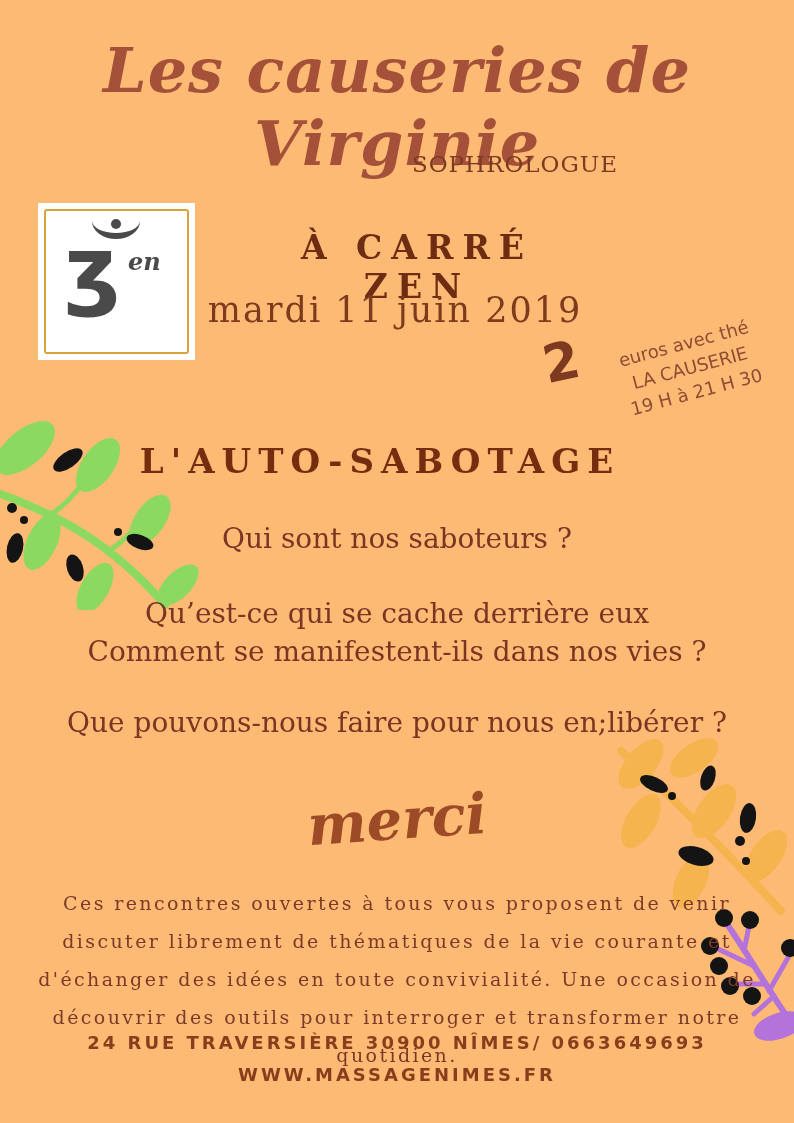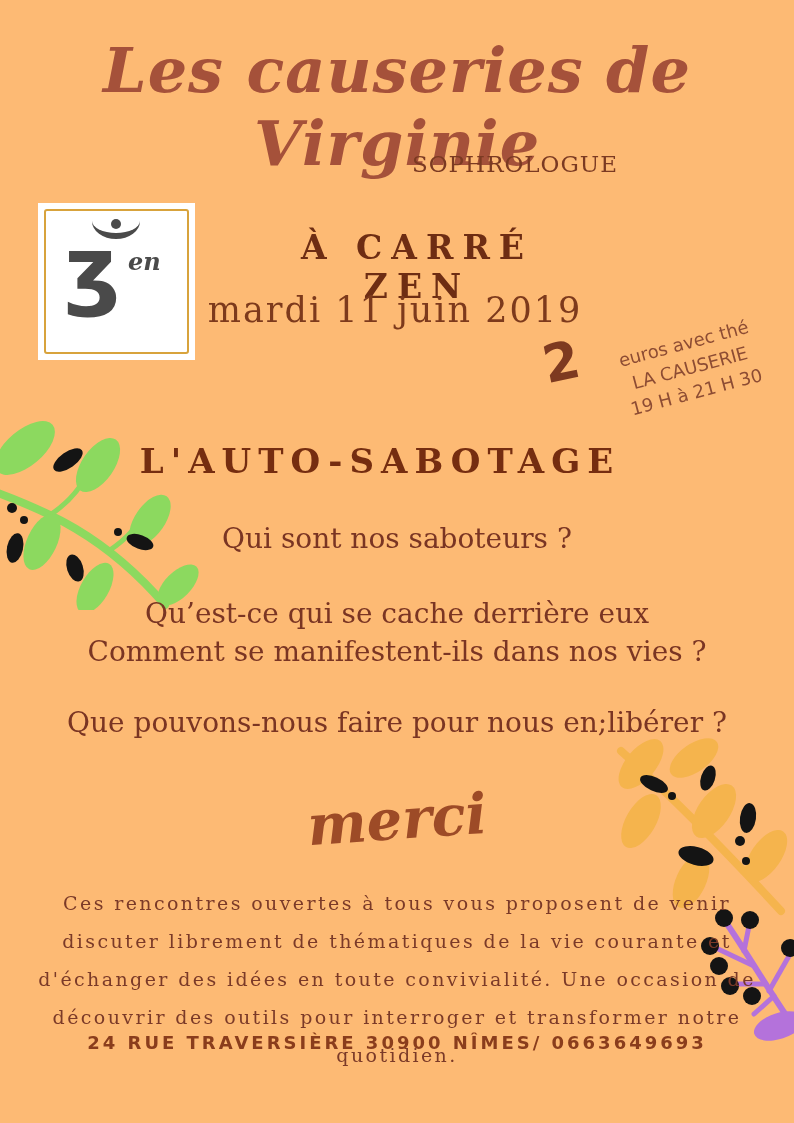--- a/index.html
+++ b/index.html
@@ -248,14 +248,15 @@
       <circle cx="56" cy="24" r="9" fill="#141414"></circle>
       <circle cx="16" cy="50" r="9" fill="#141414"></circle>
       <circle cx="96" cy="52" r="9" fill="#141414"></circle>
       <circle cx="25" cy="70" r="9" fill="#141414"></circle>
       <circle cx="36" cy="90" r="9" fill="#141414"></circle>
       <circle cx="58" cy="100" r="9" fill="#141414"></circle>
     </g>
   </svg>
 
   <div class="abs txt address">24 RUE TRAVERSIÈRE 30900 NÎMES/ 0663649693</div>
+  <div class="abs txt website">WWW.MASSAGENIMES.FR</div>
 
 </div>
 
 </body></html>

